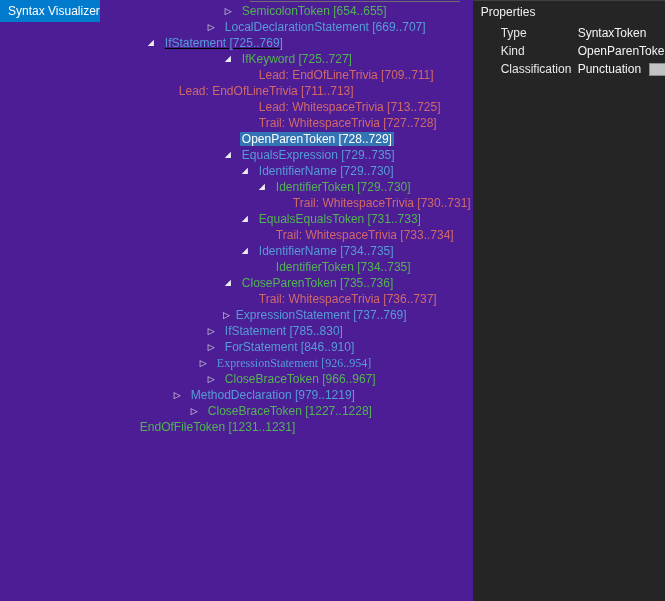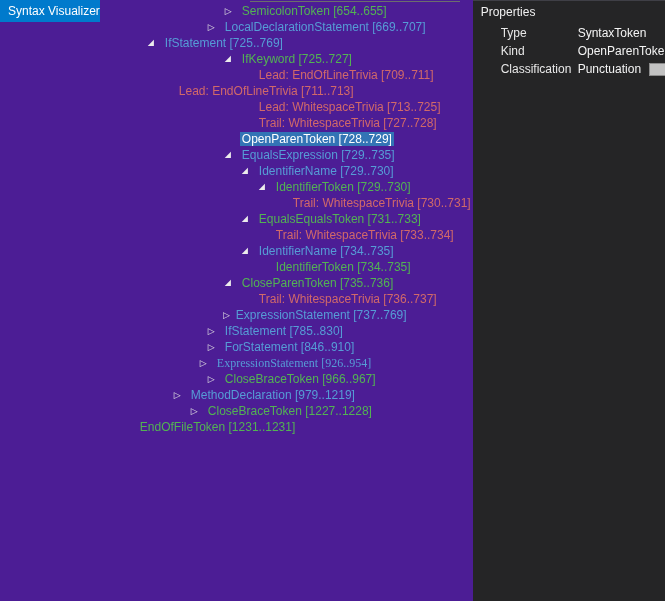--- a/index.html
+++ b/index.html
@@ -97,21 +97,21 @@
   <div class="titlebar">
     <span>Syntax Visualizer</span>
   </div>
 
 
   <div class="tree">
     <div class="clipped-remnant"></div>
 
   <div class="trow" style="padding-left: 125px;"><span class="expander">▷</span><span class="tlabel token">SemicolonToken [654..655]</span></div>
       <div class="trow" style="padding-left: 108px;"><span class="expander">▷</span><span class="tlabel node">LocalDeclarationStatement [669..707]</span></div>
-      <div class="trow" style="padding-left: 48px;"><span class="expander expanded">◢</span><span class="tlabel node">IfStatement [725..769]</span></div>
+      <div class="trow" style="padding-left: 48px; text-decoration: underline;"><span class="expander expanded">◢</span><span class="tlabel node">IfStatement [725..769]</span></div>
       <div class="trow" style="padding-left: 125px;"><span class="expander expanded">◢</span><span class="tlabel token">IfKeyword [725..727]</span></div>
       <div class="trow" style="padding-left: 142px;"><span class="expander"></span><span class="tlabel trivia">Lead: EndOfLineTrivia [709..711]</span></div>
       <div class="trow" style="padding-left: 62px;"><span class="expander"></span><span class="tlabel trivia">Lead: EndOfLineTrivia [711..713]</span></div>
       <div class="trow" style="padding-left: 142px;"><span class="expander"></span><span class="tlabel trivia">Lead: WhitespaceTrivia [713..725]</span></div>
       <div class="trow" style="padding-left: 142px;"><span class="expander"></span><span class="tlabel trivia">Trail: WhitespaceTrivia [727..728]</span></div>
       <div class="trow selected" style="padding-left: 125px;"><span class="expander"></span><span class="tlabel token">OpenParenToken [728..729]</span></div>
       <div class="trow" style="padding-left: 125px;"><span class="expander expanded">◢</span><span class="tlabel node">EqualsExpression [729..735]</span></div>
       <div class="trow" style="padding-left: 142px;"><span class="expander expanded">◢</span><span class="tlabel node">IdentifierName [729..730]</span></div>
       <div class="trow" style="padding-left: 159px;"><span class="expander expanded">◢</span><span class="tlabel token">IdentifierToken [729..730]</span></div>
       <div class="trow" style="padding-left: 176px; text-align: right;"><span class="expander"></span><span class="tlabel trivia">Trail: WhitespaceTrivia [730..731]</span></div>

